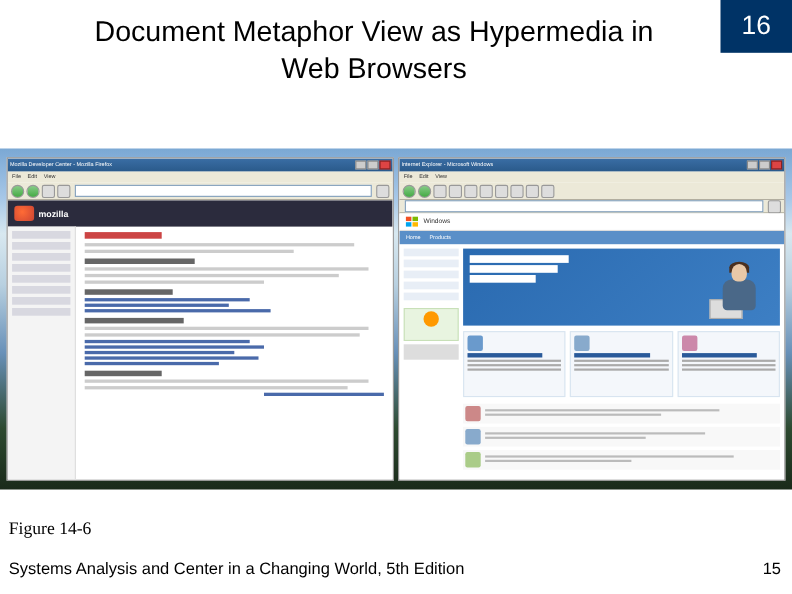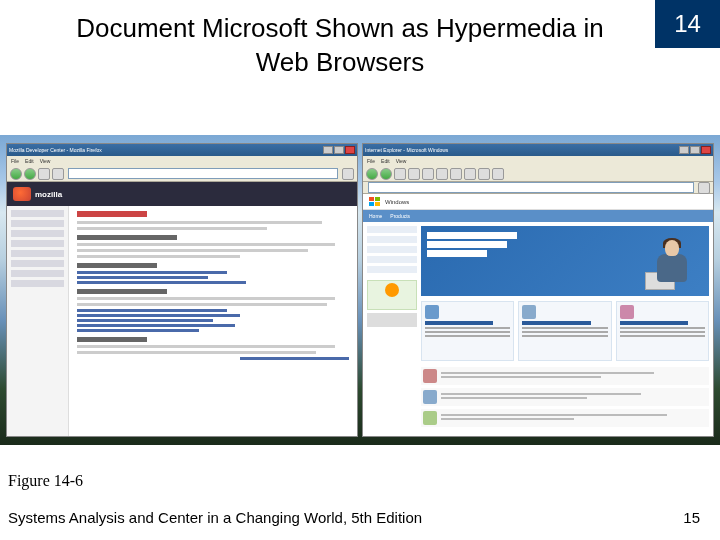--- a/index.html
+++ b/index.html
@@ -254,32 +254,32 @@
   }
   .footer-text {
     position: absolute;
     bottom: 14px;
     left: 8px;
     font-size: 15px;
   }
   .page-number {
     position: absolute;
     bottom: 14px;
-    right: 20px;
+    right: 10px;
     font-size: 15px;
   }
 </style>
 </head>
 <body>
 
 <div class="chapter-badge">
-  <span>14</span>
+  <span>16</span>
 </div>
 
-<h1 class="slide-title">Document Microsoft Shown as Hypermedia in Web Browsers</h1>
+<h1 class="slide-title">Document Metaphor View as Hypermedia in Web Browsers</h1>
 
 <div class="figure-area">
 
   <div class="browser-mock">
     <div class="browser-titlebar">
       <span class="titlebar-text">Mozilla Developer Center - Mozilla Firefox</span>
       <div class="titlebar-buttons">
         <div class="tbtn min"></div>
         <div class="tbtn max"></div>
         <div class="tbtn"></div>

